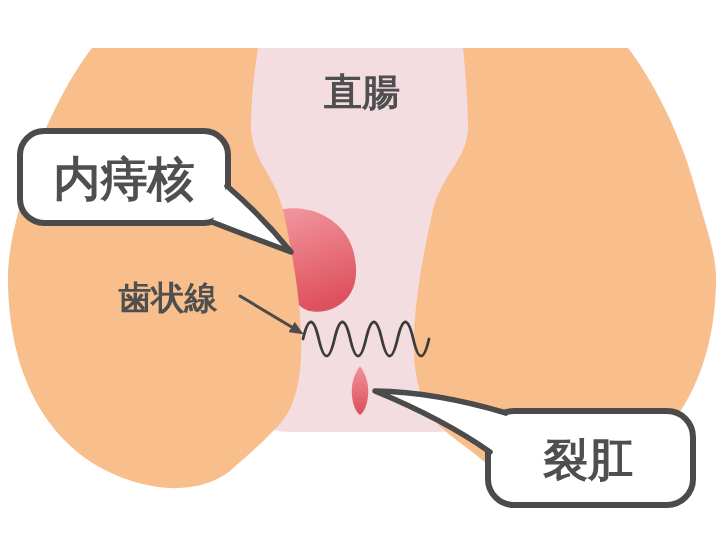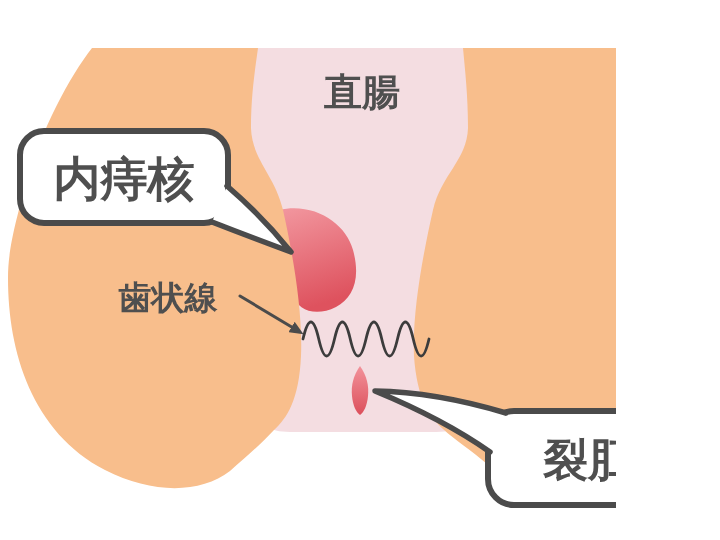--- a/index.html
+++ b/index.html
@@ -1,17 +1,17 @@
 <!DOCTYPE html>
 <html><head>
 <meta charset="utf-8">
 <style>
   html,body{margin:0;padding:0;background:#fff;}
   .stage{
-    position:relative;width:616px;height:540px;background:#ffffff;overflow:hidden;
+    position:relative;width:720px;height:540px;background:#ffffff;overflow:hidden;
     font-family:"DejaVu Sans",sans-serif;
   }
   svg{display:block;}
   text{
     font-family:"DejaVu Sans",sans-serif;
     font-weight:bold;
     fill:#4F4F4F;
     text-anchor:middle;
     dominant-baseline:central;
   }

